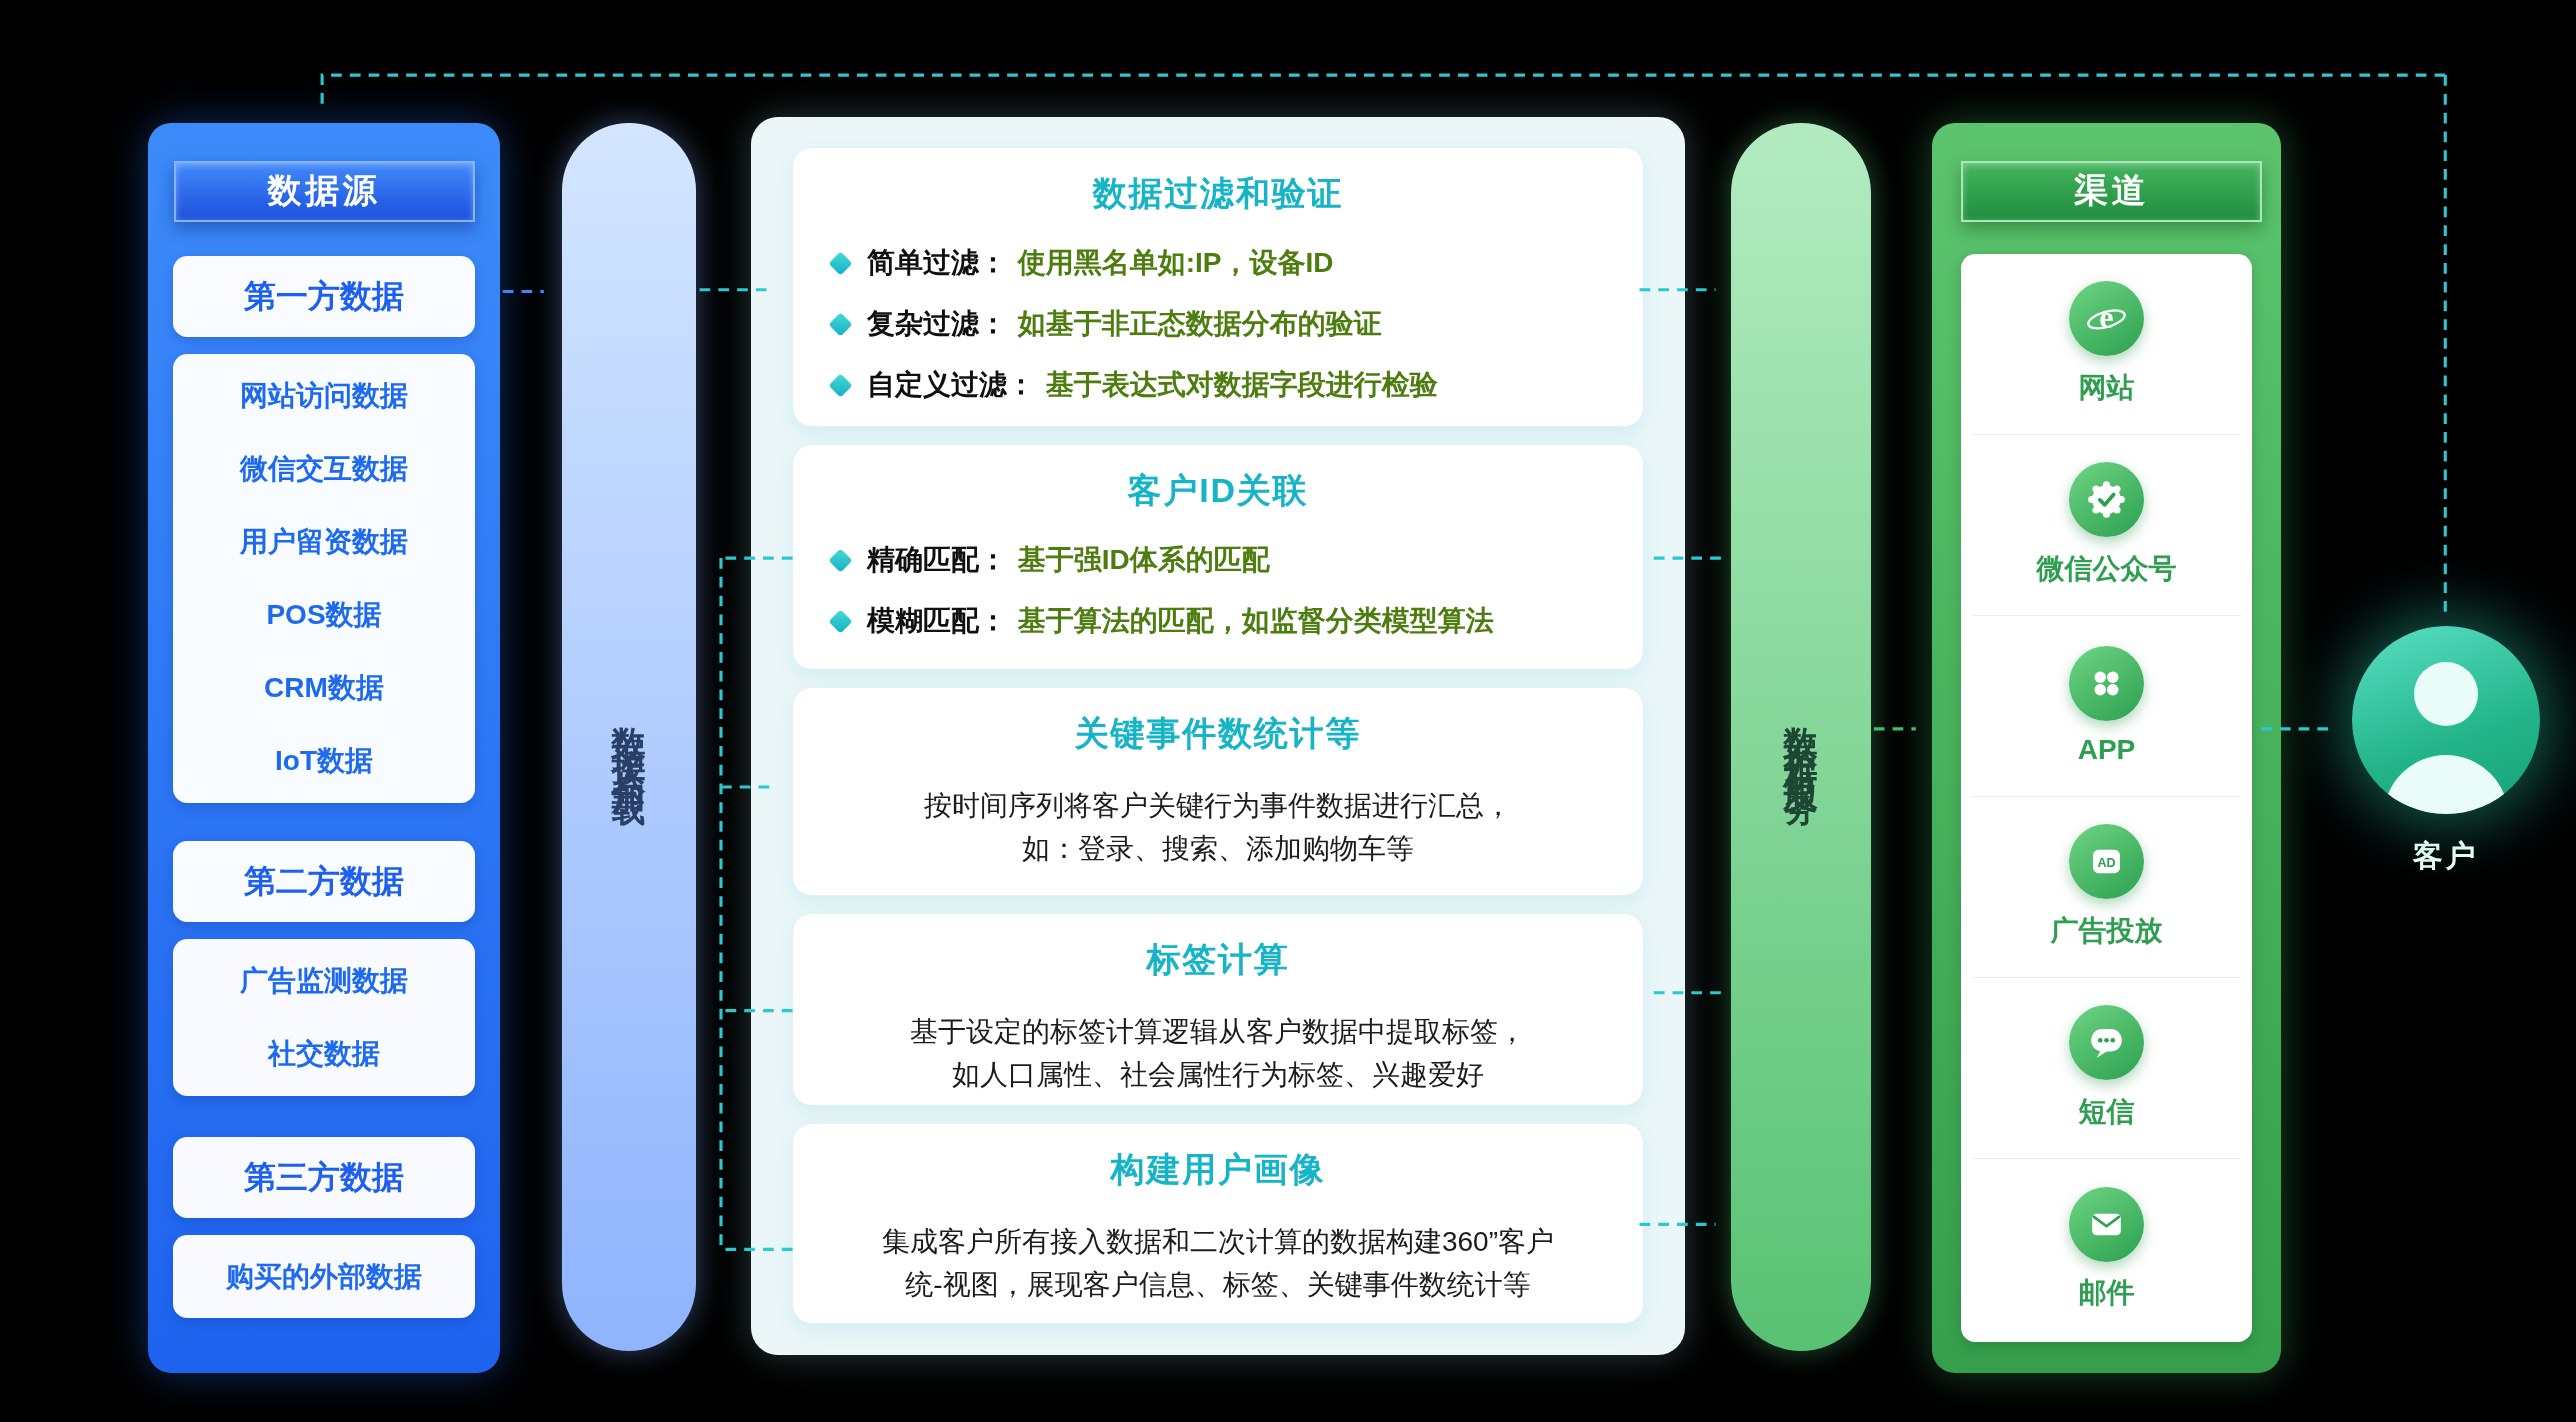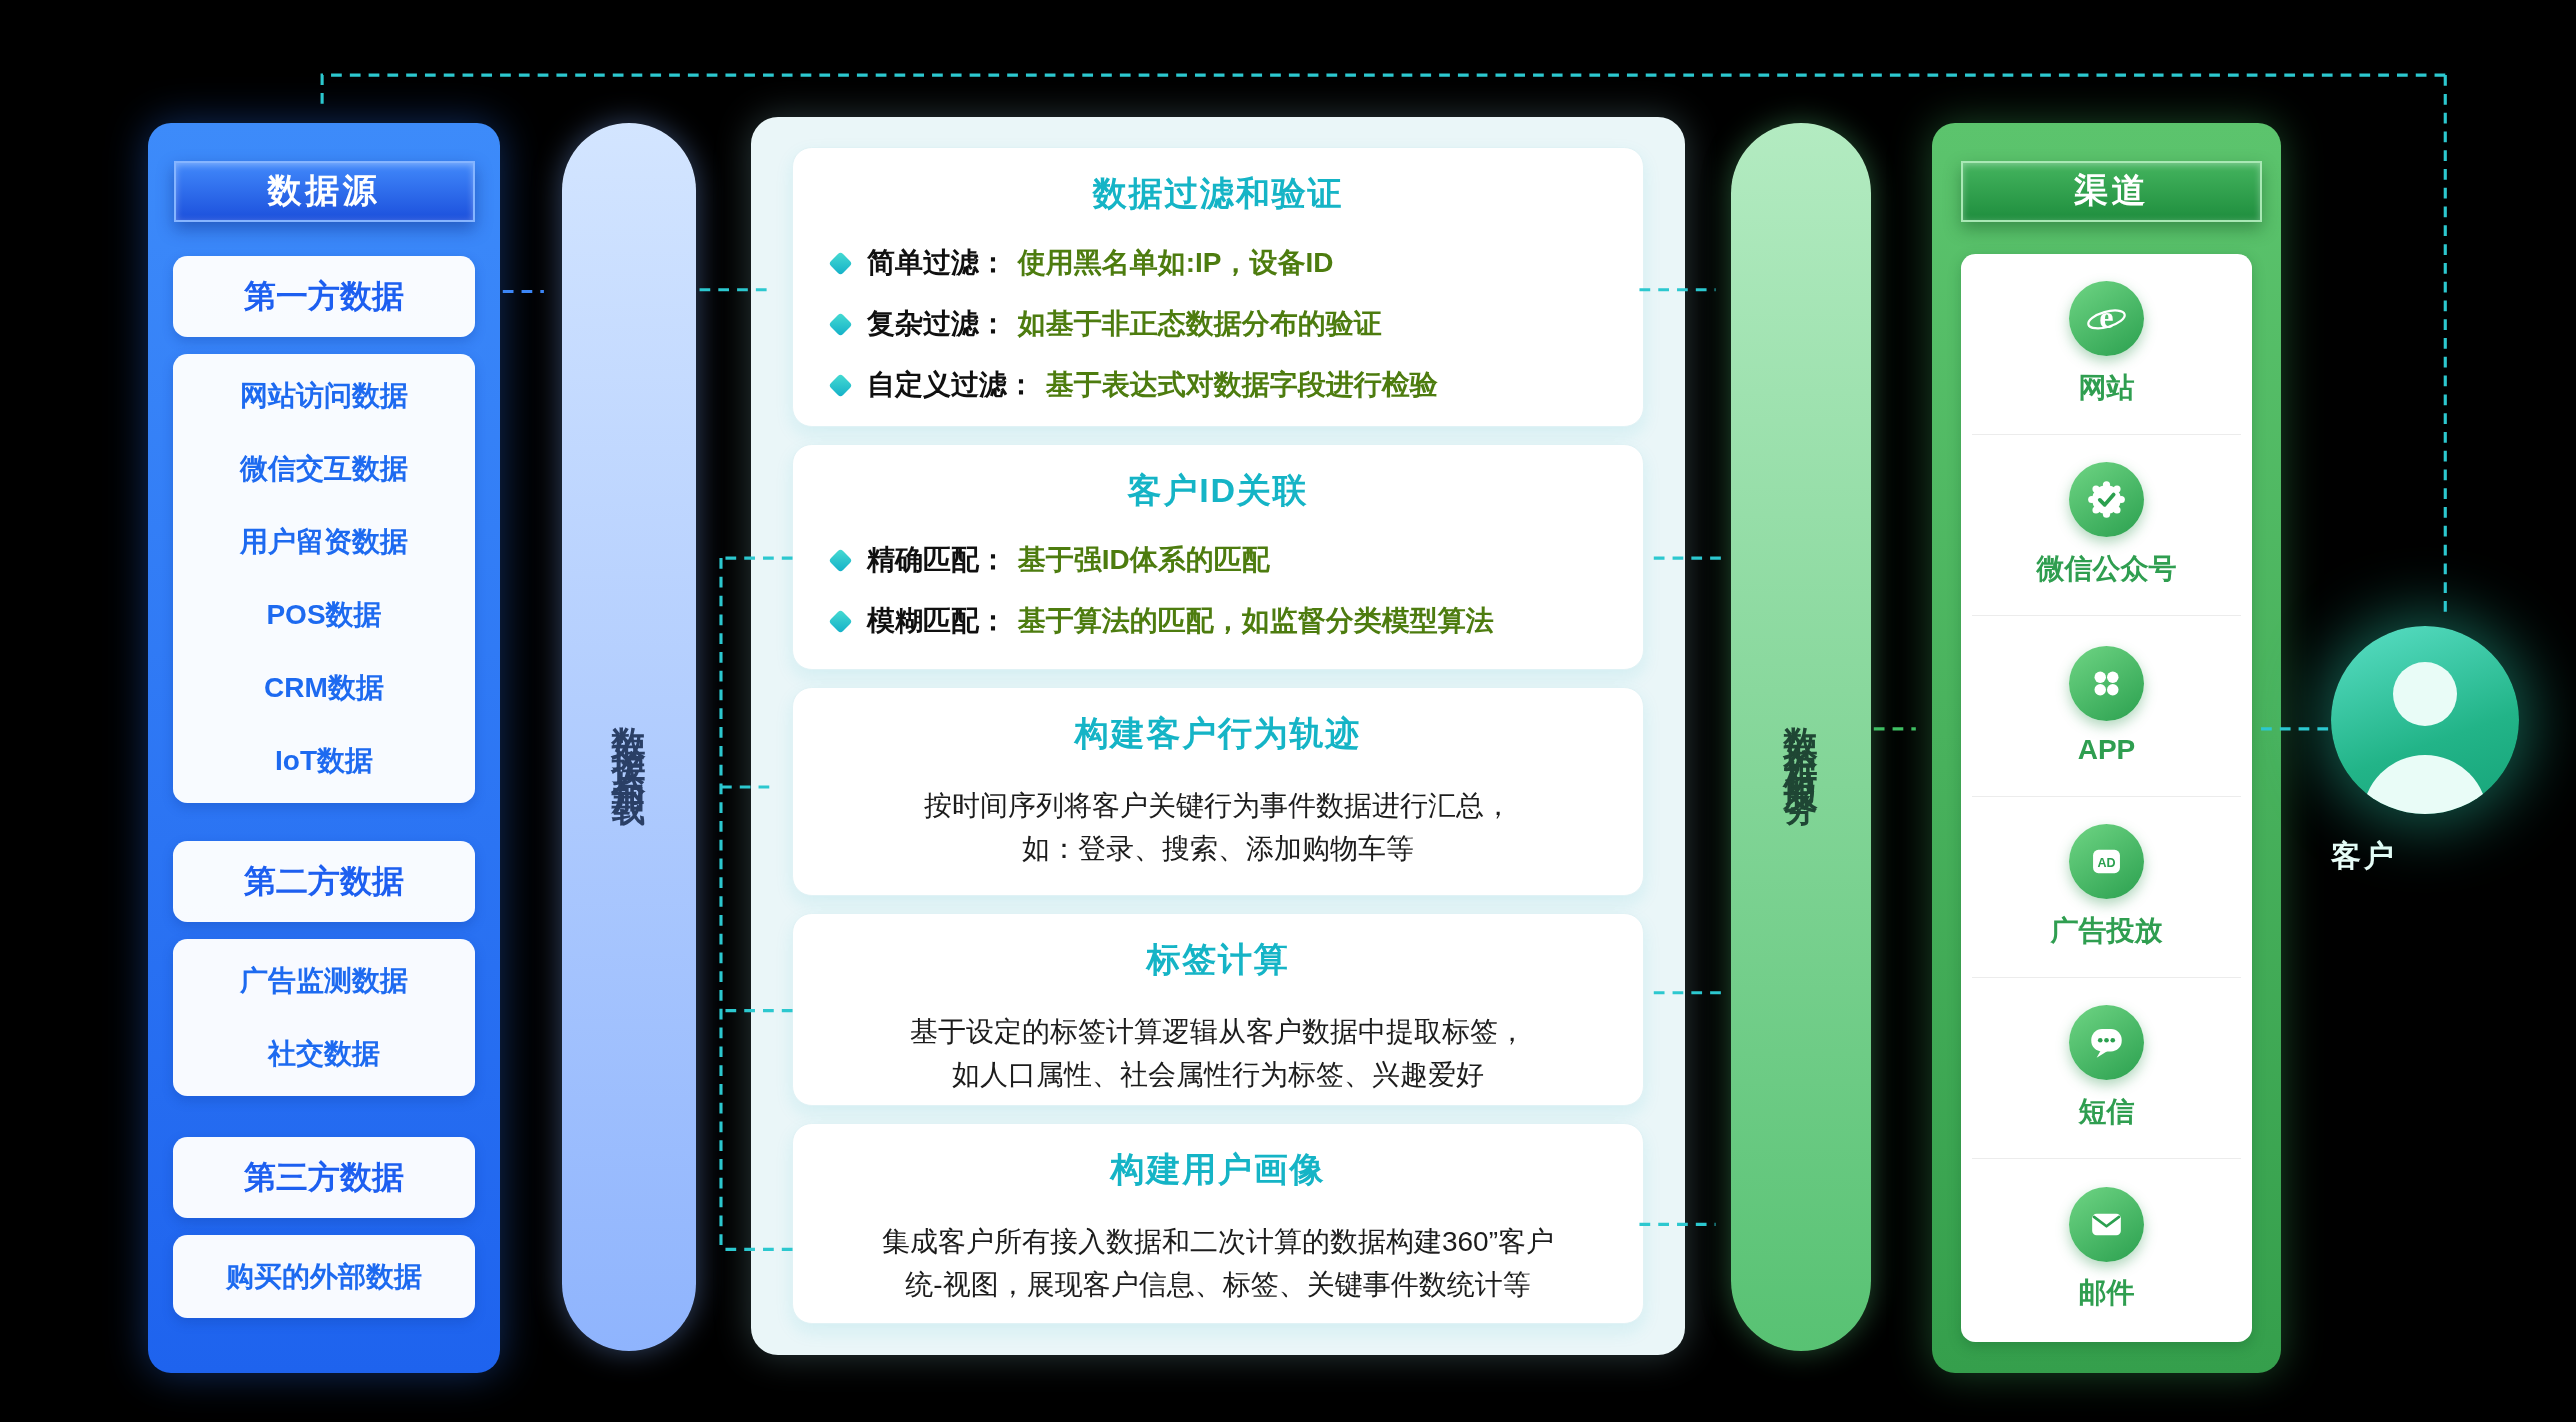--- a/index.html
+++ b/index.html
@@ -63,21 +63,21 @@
   .channel-card { margin-top:32px; background:#fff; border-radius:14.3px; box-shadow:0 4.5px 12.5px rgba(16,90,40,.3);
     height:1088px; padding:0 10.7px; }
   .channel-row { height:181px; display:flex; flex-direction:column; align-items:center; justify-content:center; }
   .channel-row:not(:last-child) { border-bottom:1.8px solid #ececec; }
   .cicon { width:75px; height:75px; border-radius:50%; display:flex; align-items:center; justify-content:center;
     background:linear-gradient(145deg,#6fd584 0%,#2ba04f 100%); box-shadow:0 5.4px 12.5px rgba(32,140,66,.35); }
   .clabel { margin-top:12.5px; color:#2f9e50; font-size:28px; font-weight:700; }
 
   
   .customer-node { position:absolute; left:2331px; top:626px; width:229px; display:flex; flex-direction:column;
-    align-items:flex-start; z-index:2; }
+    align-items:center; z-index:2; }
   .avatar { width:188px; height:188px; border-radius:50%; position:relative; overflow:hidden;
     background:linear-gradient(160deg,#5adfc6 0%,#22b488 60%,#16a378 100%);
     box-shadow:0 0 63px 12.5px rgba(47,214,181,.42); }
   .avatar::before { content:""; position:absolute; left:50%; top:19%; transform:translateX(-50%);
     width:64px; height:64px; border-radius:50%; background:#e9fcf7; }
   .avatar::after { content:""; position:absolute; left:50%; bottom:-25px; transform:translateX(-50%);
     width:125px; height:84px; border-radius:63px 63px 10.7px 10.7px; background:#e9fcf7; }
   .customer-label { margin-top:21.5px; color:#eafdf8; font-size:30px; font-weight:700; letter-spacing:2.7px; }
 </style>
 </head>
@@ -172,21 +172,21 @@
         <span class="b-text">基于强ID体系的匹配</span>
       </div>
       <div class="bullet-row">
         <span class="diamond"></span>
         <span class="b-label">模糊匹配：</span>
         <span class="b-text">基于算法的匹配，如监督分类模型算法</span>
       </div>
     </div>
 
     <div class="pbox bx3">
-      <h3>构建客户行为轨迹</h3>
+      <h3>关键事件数统计等</h3>
       <div class="para">按时间序列将客户关键行为事件数据进行汇总，</div>
       <div class="para">如：登录、搜索、添加购物车等</div>
     </div>
 
     <div class="pbox bx4">
       <h3>标签计算</h3>
       <div class="para">基于设定的标签计算逻辑从客户数据中提取标签，</div>
       <div class="para">如人口属性、社会属性行为标签、兴趣爱好</div>
     </div>
 

